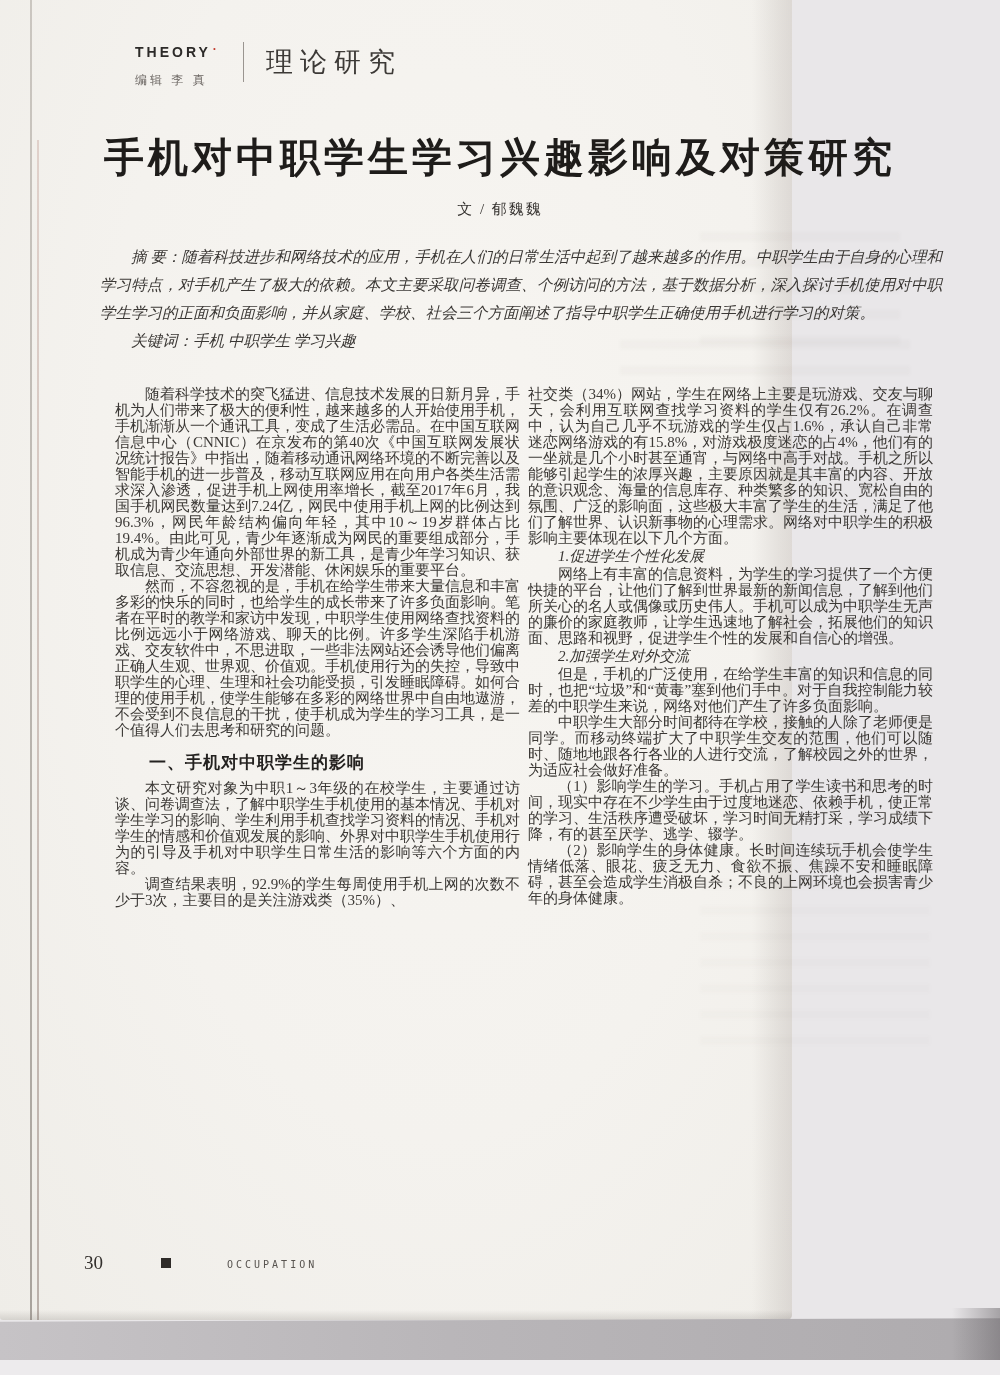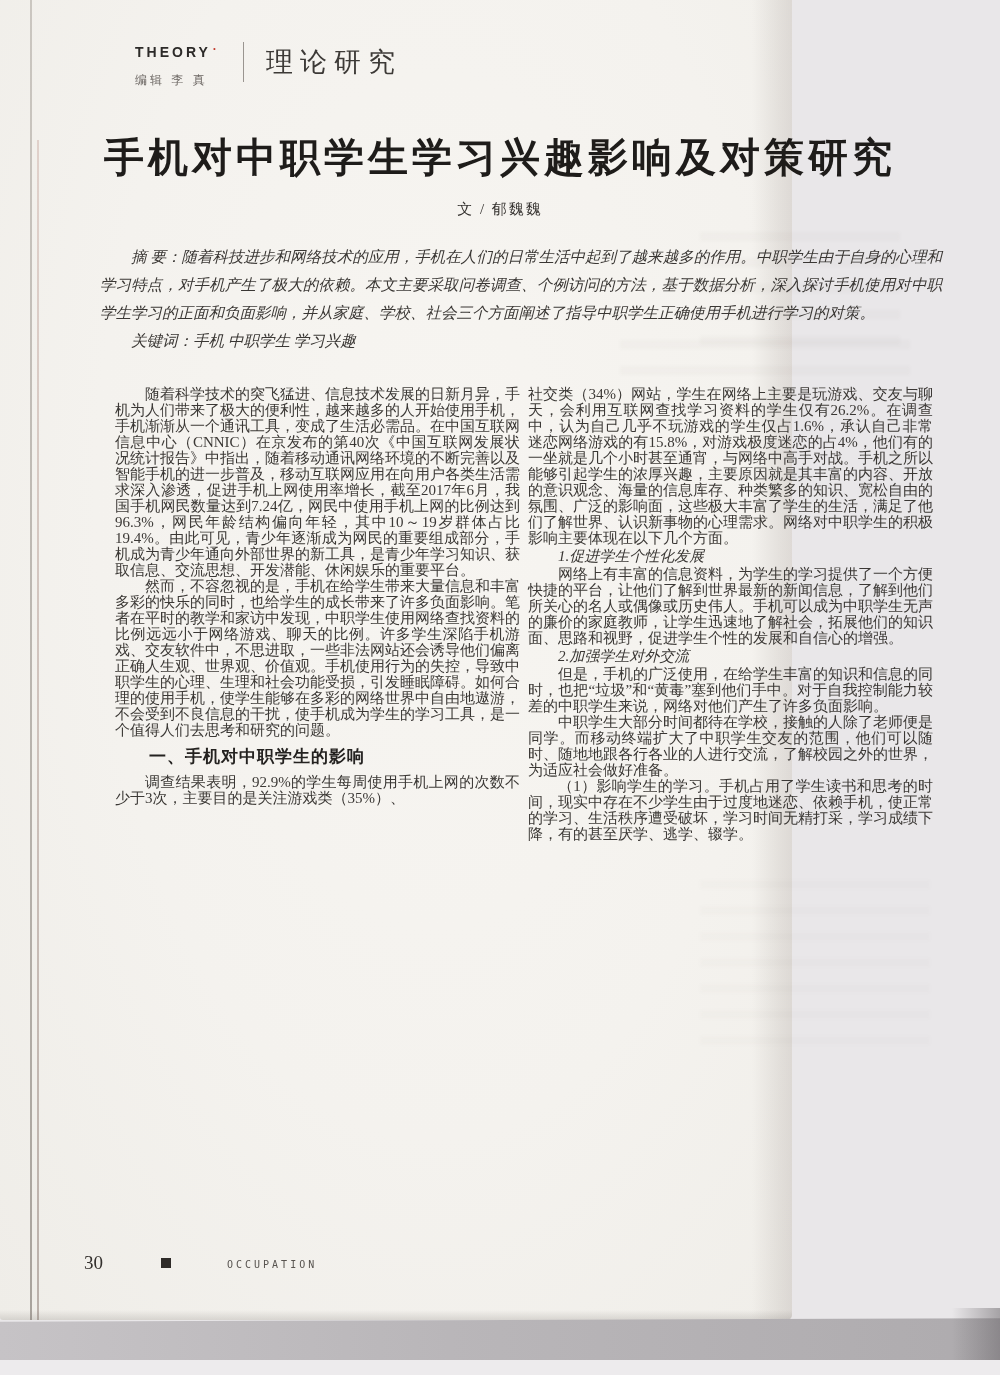--- a/index.html
+++ b/index.html
@@ -102,21 +102,21 @@
   .columns {
     position: absolute; top: 386px; left: 115px; width: 818px;
     display: flex; gap: 8px;
   }
   .col { width: 405px; color: #3b3835; font-size: 15px; line-height: 16px; text-align: justify; }
   .col p { margin: 0; text-indent: 2em; }
   .col p.cont { text-indent: 0; }
   .sec-heading {
     font-family: "Liberation Sans", sans-serif;
     font-weight: 700; font-size: 17px; color: #242220;
-    margin: 11px 0 9px; text-indent: 2em; letter-spacing: 1px;
+    margin: 17px 0 9px; text-indent: 2em; letter-spacing: 1px;
   }
   .sub-heading { font-style: italic; text-indent: 2em; margin: 2px 0; color: #3a3734; }
   
   .footer {
     position: absolute; top: 1252px; left: 84px;
     display: flex; align-items: center; gap: 44px;
   }
   .page-number { font-size: 19px; color: #33302d; font-family: "Liberation Serif", serif; }
   .footer-square { width: 10px; height: 10px; background: #2e2b28; margin: 0 12px 0 14px; }
   .journal-name {
@@ -153,30 +153,32 @@
   <div class="abstract-block">
     <p><span class="abstract-label">摘  要：</span><span>随着科技进步和网络技术的应用，手机在人们的日常生活中起到了越来越多的作用。中职学生由于自身的心理和学习特点，对手机产生了极大的依赖。本文主要采取问卷调查、个例访问的方法，基于数据分析，深入探讨手机使用对中职学生学习的正面和负面影响，并从家庭、学校、社会三个方面阐述了指导中职学生正确使用手机进行学习的对策。</span></p>
     <p><span class="keywords-label">关键词：</span><span>手机  中职学生  学习兴趣</span></p>
   </div>
 
   <div class="columns">
     <div class="col">
       <p>随着科学技术的突飞猛进、信息技术发展的日新月异，手机为人们带来了极大的便利性，越来越多的人开始使用手机，手机渐渐从一个通讯工具，变成了生活必需品。在中国互联网信息中心（CNNIC）在京发布的第40次《中国互联网发展状况统计报告》中指出，随着移动通讯网络环境的不断完善以及智能手机的进一步普及，移动互联网应用在向用户各类生活需求深入渗透，促进手机上网使用率增长，截至2017年6月，我国手机网民数量达到7.24亿，网民中使用手机上网的比例达到96.3%，网民年龄结构偏向年轻，其中10～19岁群体占比19.4%。由此可见，青少年逐渐成为网民的重要组成部分，手机成为青少年通向外部世界的新工具，是青少年学习知识、获取信息、交流思想、开发潜能、休闲娱乐的重要平台。</p>
       <p>然而，不容忽视的是，手机在给学生带来大量信息和丰富多彩的快乐的同时，也给学生的成长带来了许多负面影响。笔者在平时的教学和家访中发现，中职学生使用网络查找资料的比例远远小于网络游戏、聊天的比例。许多学生深陷手机游戏、交友软件中，不思进取，一些非法网站还会诱导他们偏离正确人生观、世界观、价值观。手机使用行为的失控，导致中职学生的心理、生理和社会功能受损，引发睡眠障碍。如何合理的使用手机，使学生能够在多彩的网络世界中自由地遨游，不会受到不良信息的干扰，使手机成为学生的学习工具，是一个值得人们去思考和研究的问题。</p>
       <div class="sec-heading">一、手机对中职学生的影响</div>
+      <p>本文研究对象为中职1～3年级的在校学生，主要通过访谈、问卷调查法，了解中职学生手机使用的基本情况、手机对学生学习的影响、学生利用手机查找学习资料的情况、手机对学生的情感和价值观发展的影响、外界对中职学生手机使用行为的引导及手机对中职学生日常生活的影响等六个方面的内容。</p>
       <p>调查结果表明，92.9%的学生每周使用手机上网的次数不少于3次，主要目的是关注游戏类（35%）、</p>
     </div>
     <div class="col">
       <p class="cont">社交类（34%）网站，学生在网络上主要是玩游戏、交友与聊天，会利用互联网查找学习资料的学生仅有26.2%。在调查中，认为自己几乎不玩游戏的学生仅占1.6%，承认自己非常迷恋网络游戏的有15.8%，对游戏极度迷恋的占4%，他们有的一坐就是几个小时甚至通宵，与网络中高手对战。手机之所以能够引起学生的浓厚兴趣，主要原因就是其丰富的内容、开放的意识观念、海量的信息库存、种类繁多的知识、宽松自由的氛围、广泛的影响面，这些极大丰富了学生的生活，满足了他们了解世界、认识新事物的心理需求。网络对中职学生的积极影响主要体现在以下几个方面。</p>
       <div class="sub-heading">1.促进学生个性化发展</div>
       <p>网络上有丰富的信息资料，为学生的学习提供了一个方便快捷的平台，让他们了解到世界最新的新闻信息，了解到他们所关心的名人或偶像或历史伟人。手机可以成为中职学生无声的廉价的家庭教师，让学生迅速地了解社会，拓展他们的知识面、思路和视野，促进学生个性的发展和自信心的增强。</p>
       <div class="sub-heading">2.加强学生对外交流</div>
       <p>但是，手机的广泛使用，在给学生丰富的知识和信息的同时，也把“垃圾”和“黄毒”塞到他们手中。对于自我控制能力较差的中职学生来说，网络对他们产生了许多负面影响。</p>
       <p>中职学生大部分时间都待在学校，接触的人除了老师便是同学。而移动终端扩大了中职学生交友的范围，他们可以随时、随地地跟各行各业的人进行交流，了解校园之外的世界，为适应社会做好准备。</p>
       <p>（1）影响学生的学习。手机占用了学生读书和思考的时间，现实中存在不少学生由于过度地迷恋、依赖手机，使正常的学习、生活秩序遭受破坏，学习时间无精打采，学习成绩下降，有的甚至厌学、逃学、辍学。</p>
+      <p>（2）影响学生的身体健康。长时间连续玩手机会使学生情绪低落、眼花、疲乏无力、食欲不振、焦躁不安和睡眠障碍，甚至会造成学生消极自杀；不良的上网环境也会损害青少年的身体健康。</p>
     </div>
   </div>
 
   <div class="footer">
     <span class="page-number">30</span>
     <span class="footer-square"></span>
     <span class="journal-name">OCCUPATION</span>
   </div>
 
 </div>

